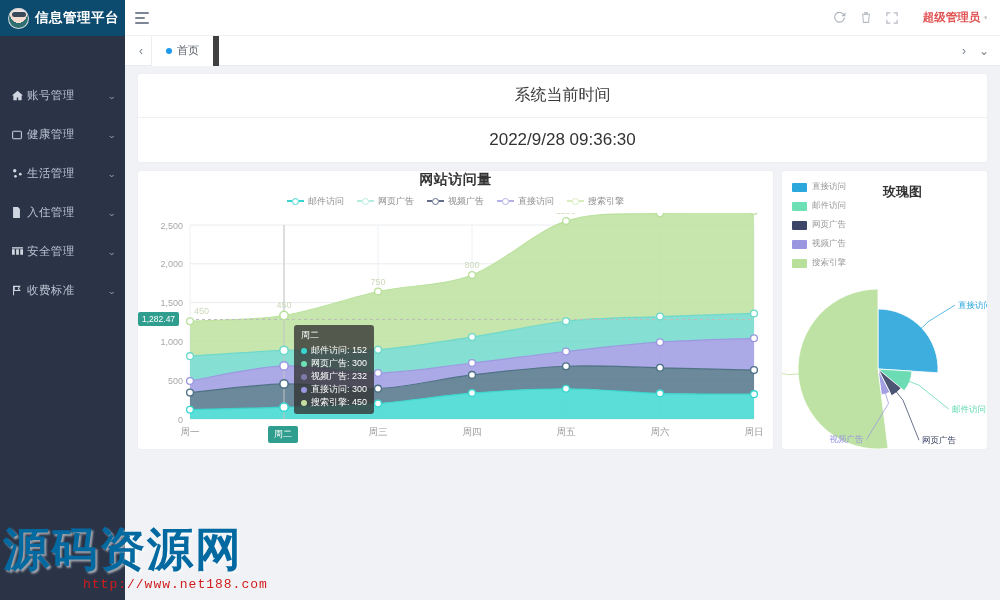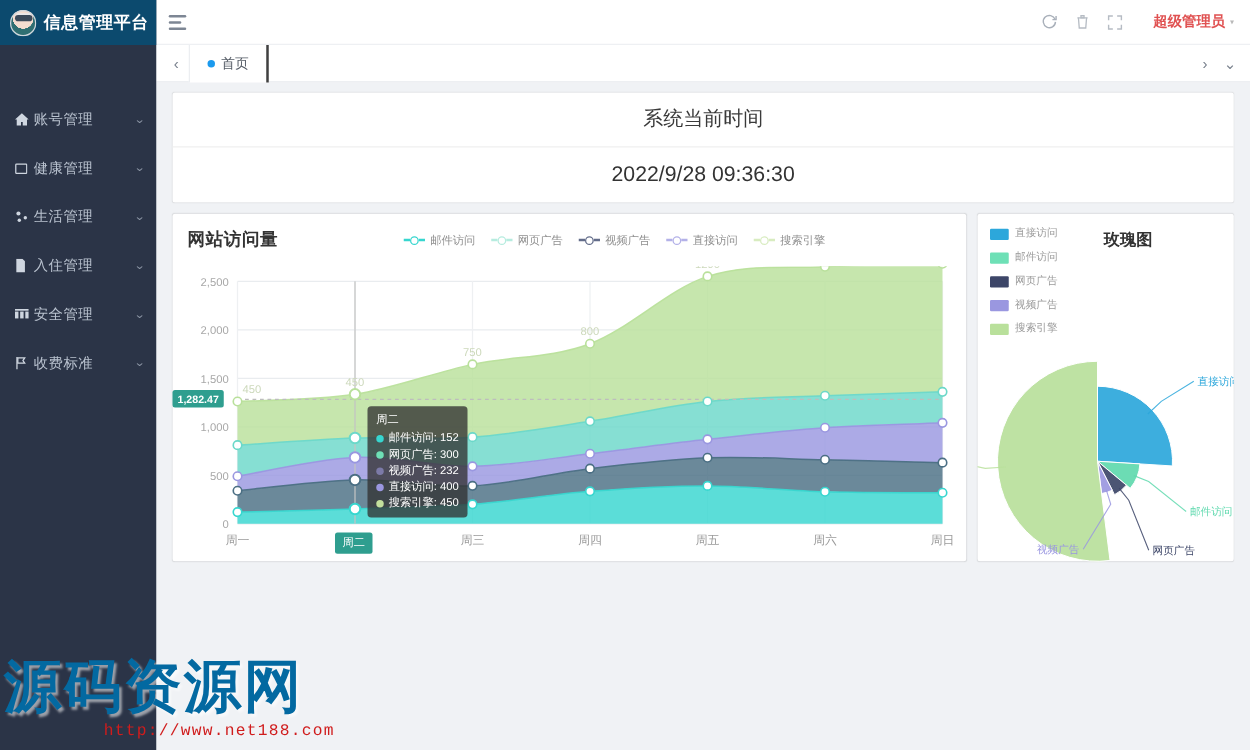--- a/index.html
+++ b/index.html
@@ -69,21 +69,21 @@
     height: 30px; background: #fff; display: flex; align-items: center;
     border-bottom: 1px solid #e8eaee; padding: 0 6px;
   }
   .tab-nav {
     width: 20px; height: 28px; display:flex; align-items:center; justify-content:center;
     color: #7a828e; font-size: 12px; cursor: pointer;
   }
   .tabs { flex: 1; display: flex; height: 30px; align-items: stretch; }
   .tab {
     display: flex; align-items: center; gap: 5px; padding: 0 14px;
-    font-size: 11px; color: #555c66; border-right: 2px solid #404040;
+    font-size: 11px; color: #555c66; border-right: 6px solid #404040;
     border-left: 1px solid #eceef1; cursor: pointer; background: #fff;
   }
   .tab .dot { width: 6px; height: 6px; border-radius: 50%; background: #1b9aee; }
 
   .content { flex: 1; padding: 8px 13px; overflow: hidden; }
 
   .card { background: #fff; border-radius: 2px; box-shadow: 0 0 1px rgba(0,0,0,.12); }
 
   .time-card { height: 88px; display: flex; flex-direction: column; }
   .time-title {
@@ -92,21 +92,21 @@
   }
   .time-value {
     flex: 1; display: flex; align-items: center; justify-content: center;
     font-size: 17px; color: #333;
   }
 
   .panels { display: flex; gap: 9px; margin-top: 9px; height: 278px; }
   .chart-card { flex: 1; position: relative; padding: 0; }
   .rose-card { width: 205px; flex: 0 0 205px; position: relative; }
 
-  .chart-head { display: flex; align-items: center; height: 42px; padding: 0 12px; }
+  .chart-head { display: flex; align-items: center; height: 42px; padding: 0 12px; flex-direction: column; }
   .chart-title { font-size: 14px; color: #333; font-weight: bold; letter-spacing: .5px; }
   .legend { flex: 1; display: flex; align-items: center; justify-content: center; gap: 13px; }
   .legend-item { display: flex; align-items: center; gap: 4px; font-size: 9px; }
   .legend-mark { display: flex; align-items: center; }
   .legend-mark .bar { width: 5px; height: 1.5px; }
   .legend-mark .ring {
     width: 7px; height: 7px; border-radius: 50%; background: #fff; border: 1.5px solid;
   }
   .legend-label { color: #8f8f8f; white-space: nowrap; }
 
@@ -419,40 +419,40 @@
                 <circle cx="522" cy="0.3599999999999888" r="3.4" fill="#ffffff" stroke="#b9e09b" stroke-width="1.3"></circle>
                 <circle cx="616" cy="-1.9680000000000124" r="3.4" fill="#ffffff" stroke="#b9e09b" stroke-width="1.3"></circle>
                 <text x="52" y="222" text-anchor="middle" font-size="9.5" fill="#9a9a9a" font-family="&quot;Liberation Sans&quot;,sans-serif">周一</text>
                 <text x="146" y="222" text-anchor="middle" font-size="9.5" fill="#9a9a9a" font-family="&quot;Liberation Sans&quot;,sans-serif">周二</text>
                 <text x="240" y="222" text-anchor="middle" font-size="9.5" fill="#9a9a9a" font-family="&quot;Liberation Sans&quot;,sans-serif">周三</text>
                 <text x="334" y="222" text-anchor="middle" font-size="9.5" fill="#9a9a9a" font-family="&quot;Liberation Sans&quot;,sans-serif">周四</text>
                 <text x="428" y="222" text-anchor="middle" font-size="9.5" fill="#9a9a9a" font-family="&quot;Liberation Sans&quot;,sans-serif">周五</text>
                 <text x="522" y="222" text-anchor="middle" font-size="9.5" fill="#9a9a9a" font-family="&quot;Liberation Sans&quot;,sans-serif">周六</text>
                 <text x="616" y="222" text-anchor="middle" font-size="9.5" fill="#9a9a9a" font-family="&quot;Liberation Sans&quot;,sans-serif">周日</text>
               </svg>
-            <div class="yaxis-badge" id="y-badge" style="left: 0px; top: 99.4803px; font-weight: bold;">1,282.47</div>
+            <div class="yaxis-badge" id="y-badge" style="left: 0px; top: 99.4803px;">1,282.47</div>
             <div class="xaxis-badge" id="x-badge" style="left: 130px; top: 213px;">周二</div>
 
             <div class="tooltip" id="tooltip" style="left: 156px; top: 112px;">
               <div class="tt-title">周二</div>
               <div class="tt-row">
                 <span class="tt-dot" style="background:#37d6cf"></span>
                 <span id="ttr0">邮件访问: 152</span>
               </div>
               <div class="tt-row">
                 <span class="tt-dot" style="background:#6ee0b6"></span>
                 <span id="ttr1">网页广告: 300</span>
               </div>
               <div class="tt-row">
                 <span class="tt-dot" style="background:#7c7aa8"></span>
                 <span id="ttr2">视频广告: 232</span>
               </div>
               <div class="tt-row">
                 <span class="tt-dot" style="background:#9a97e0"></span>
-                <span id="ttr3">直接访问: 400</span>
+                <span id="ttr3">直接访问: 300</span>
               </div>
               <div class="tt-row">
                 <span class="tt-dot" style="background:#c3df9d"></span>
                 <span id="ttr4">搜索引擎: 450</span>
               </div>
             </div>
           </div>
         </div>
 
         <div class="card rose-card">

